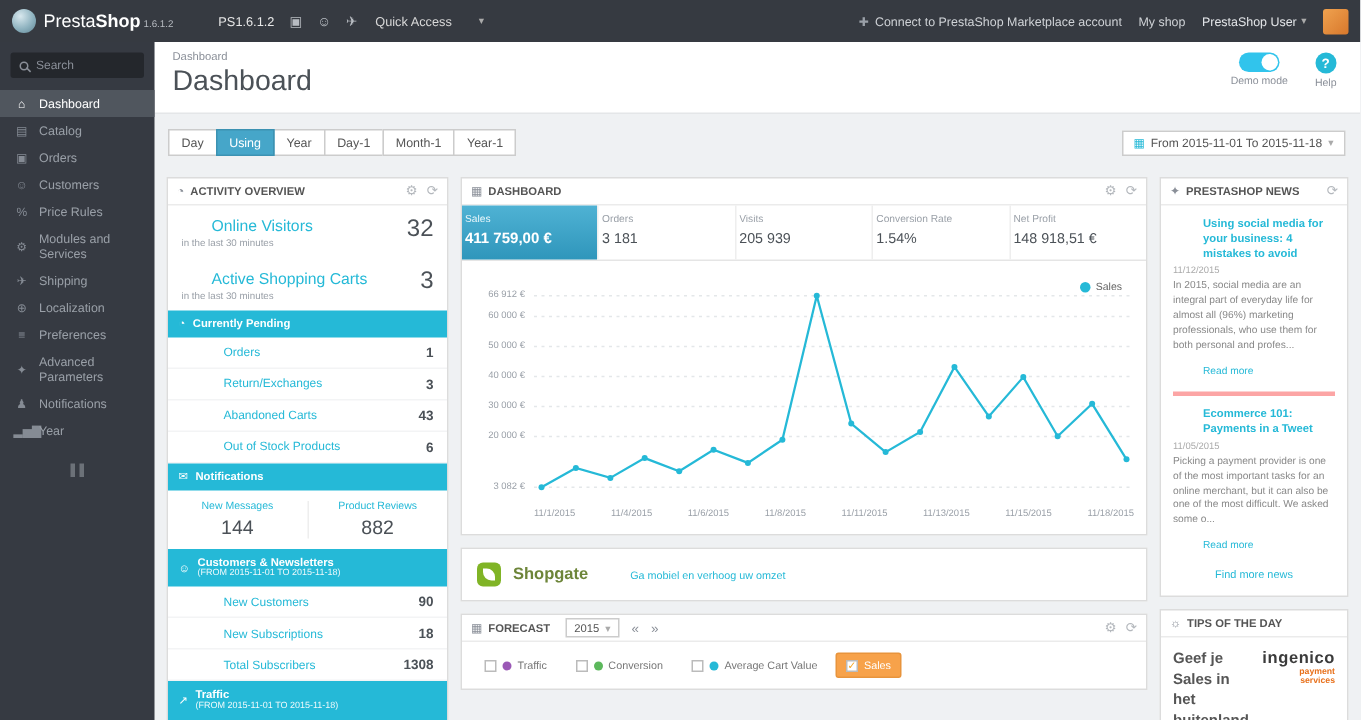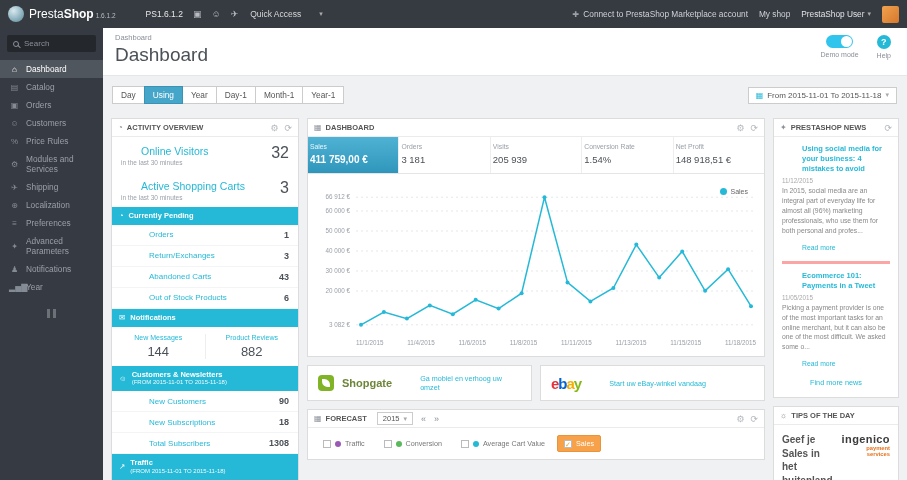--- a/index.html
+++ b/index.html
@@ -462,24 +462,20 @@
               </div>
           </div>
         </div>
 
         <div class="promos">
           <div class="promo">
             <span class="sg-icon"></span>
             <span class="sg-name">Shopgate</span>
             <a class="promo-link">Ga mobiel en verhoog uw omzet</a>
           </div>
-          <div class="promo">
-            <span class="ebay-logo"><span class="l-e">e</span><span class="l-b">b</span><span class="l-a">a</span><span class="l-y">y</span></span>
-            <a class="promo-link">Start uw eBay-winkel vandaag</a>
-          </div>
         </div>
 
         <div class="panel">
           <div class="panel-head">
             <span class="ph-icon">▦</span>
             <span>FORECAST</span>
             <span class="year-select">
               <span>2015</span>
               <span class="caret">▾</span>
             </span>

